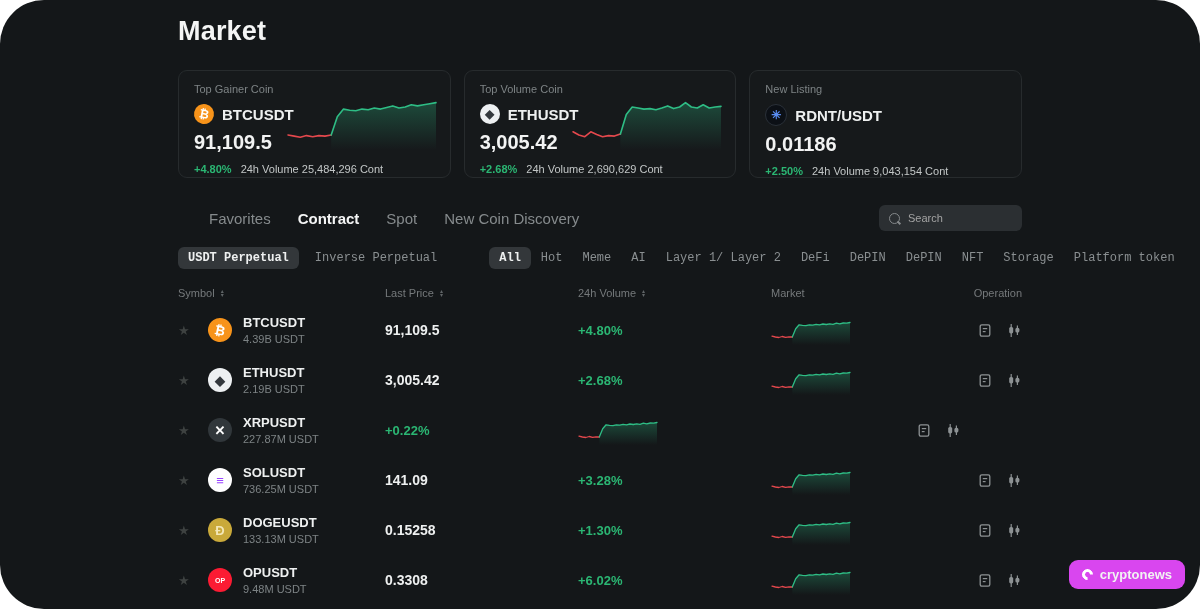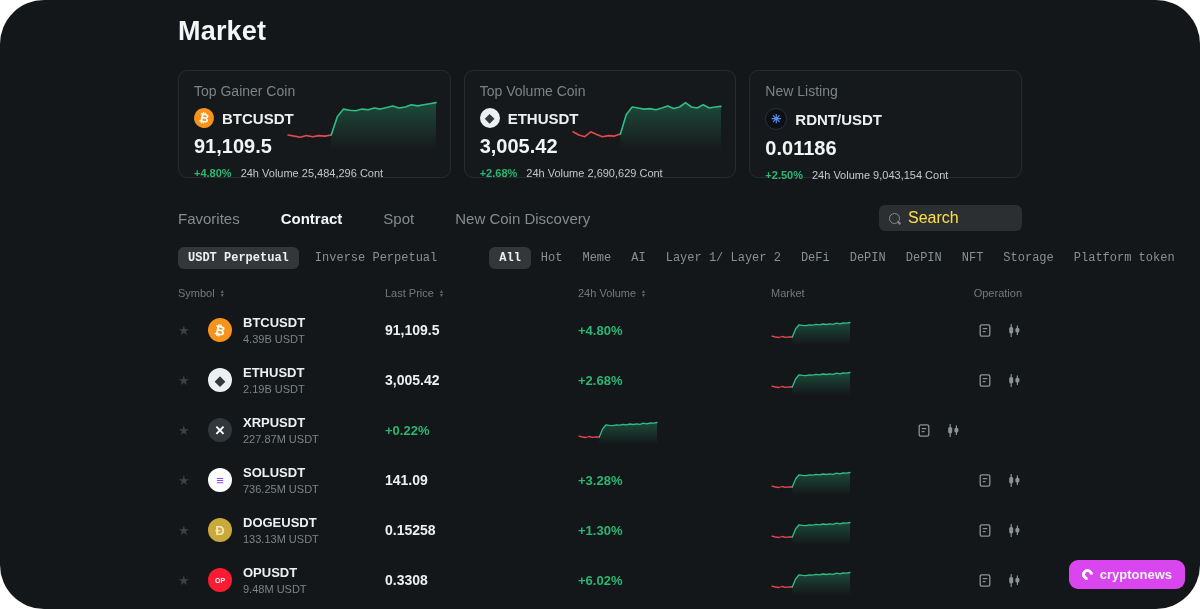--- a/index.html
+++ b/index.html
@@ -8,42 +8,42 @@
   .app{position:absolute;inset:0;background:#141719;border-radius:44px;overflow:hidden;}
   .content{position:absolute;left:178px;top:0;width:844px;}
 
   
   .page-title{margin-top:16px;font-size:27px;font-weight:bold;color:#f4f5f5;letter-spacing:.2px;}
 
   
   .cards{display:flex;gap:13px;margin-top:23px;}
   .card{flex:1;height:108px;box-sizing:border-box;border:1px solid #272b2d;border-radius:9px;
         background:#16191b;padding:12px 15px;position:relative;}
-  .card-label{font-size:14px;color:#7d8385;}
+  .card-label{font-size:11px;color:#7d8385;}
   .card-symbol-row{display:flex;align-items:center;gap:8px;margin-top:9px;}
   .coin-icon{width:20px;height:20px;border-radius:50%;display:flex;align-items:center;justify-content:center;
              font-size:12px;font-weight:bold;flex:0 0 auto;}
   .card-symbol{font-size:15px;font-weight:bold;color:#eef0f0;}
   .card-price{font-size:20px;font-weight:bold;color:#f2f3f3;margin-top:7px;}
   .card-bottom{margin-top:9px;font-size:11px;display:flex;align-items:center;gap:9px;}
   .card-change{color:#2bb673;font-weight:bold;}
   .card-volume{color:#c3c7c7;}
   .card-spark{position:absolute;right:13px;top:21px;}
 
   
   .tabs-row{display:flex;align-items:center;justify-content:space-between;margin-top:27px;height:26px;}
-  .tabs{display:flex;align-items:center;gap:41px;}
+  .tabs{display:flex;align-items:center;gap:27px;margin-left:31px;}
   .tab{font-size:15px;color:#868b8d;cursor:pointer;}
   .tab.active{color:#f4f5f5;font-weight:bold;}
   .search-box{width:143px;height:26px;background:#2b2f32;border-radius:6px;display:flex;align-items:center;
               gap:8px;padding:0 10px;box-sizing:border-box;}
   .search-glyph{width:9px;height:9px;border:1.5px solid #85898b;border-radius:50%;position:relative;flex:0 0 auto;}
   .search-glyph::after{content:"";position:absolute;width:1.5px;height:4px;background:#85898b;
               left:8px;top:7px;transform:rotate(-45deg);}
-  .search-text{font-size:16px;color:#fde047;}
+  .search-text{font-size:11px;color:#a3a3a3;}
 
   
   .filters{display:flex;align-items:center;gap:6px;margin-top:15px;height:23px;}
   .pill{font-size:12px;color:#8a8f91;padding:4px 10px;border-radius:6px;white-space:nowrap;cursor:pointer;font-family:Liberation Mono, monospace;}
   .pill.active{background:#33373a;color:#eef0f0;font-weight:bold;}
   .filter-divider{width:1px;height:16px;background:#3a3e40;margin:0 8px;}
   .cat-group{display:flex;align-items:center;gap:0;margin-left:14px;}
 
   
   .thead{display:grid;grid-template-columns:207px 193px 193px 190px 1fr;margin-top:18px;

